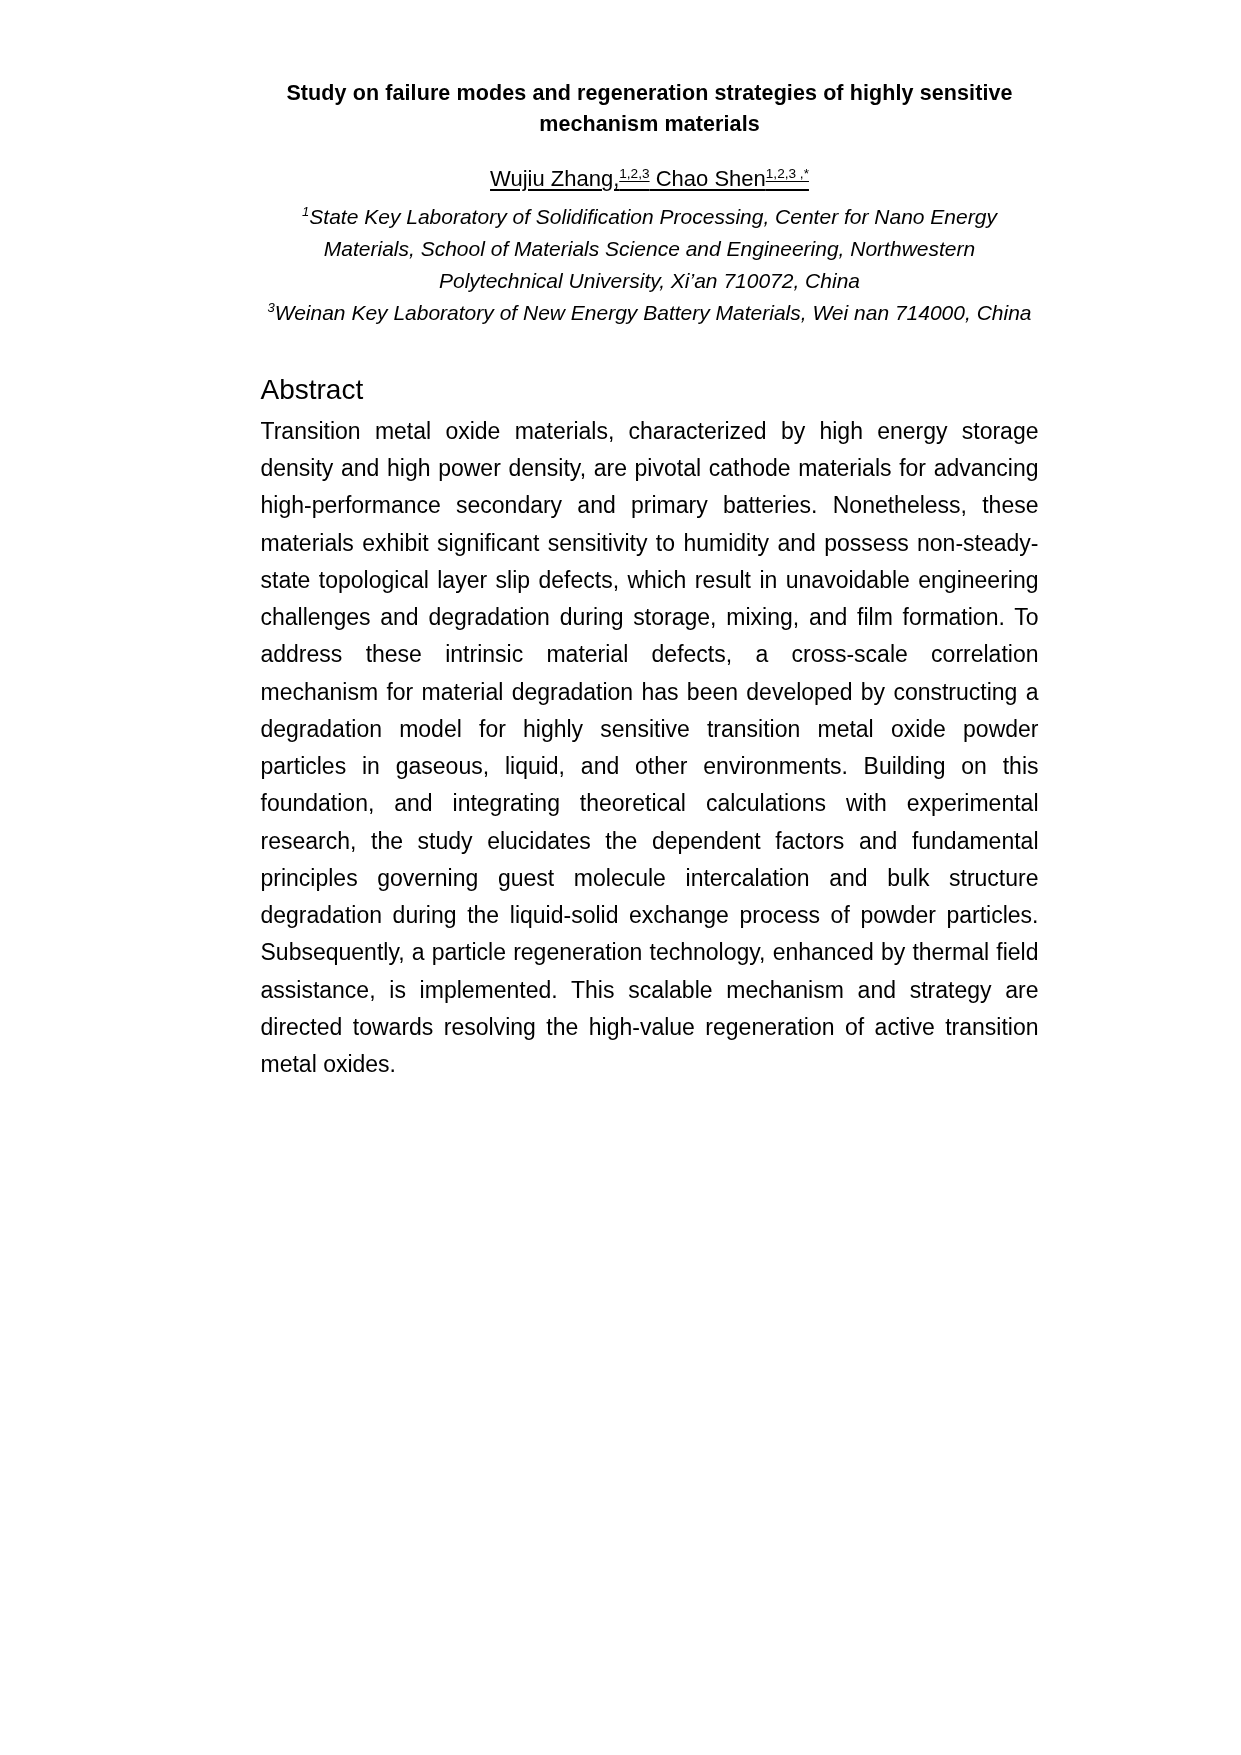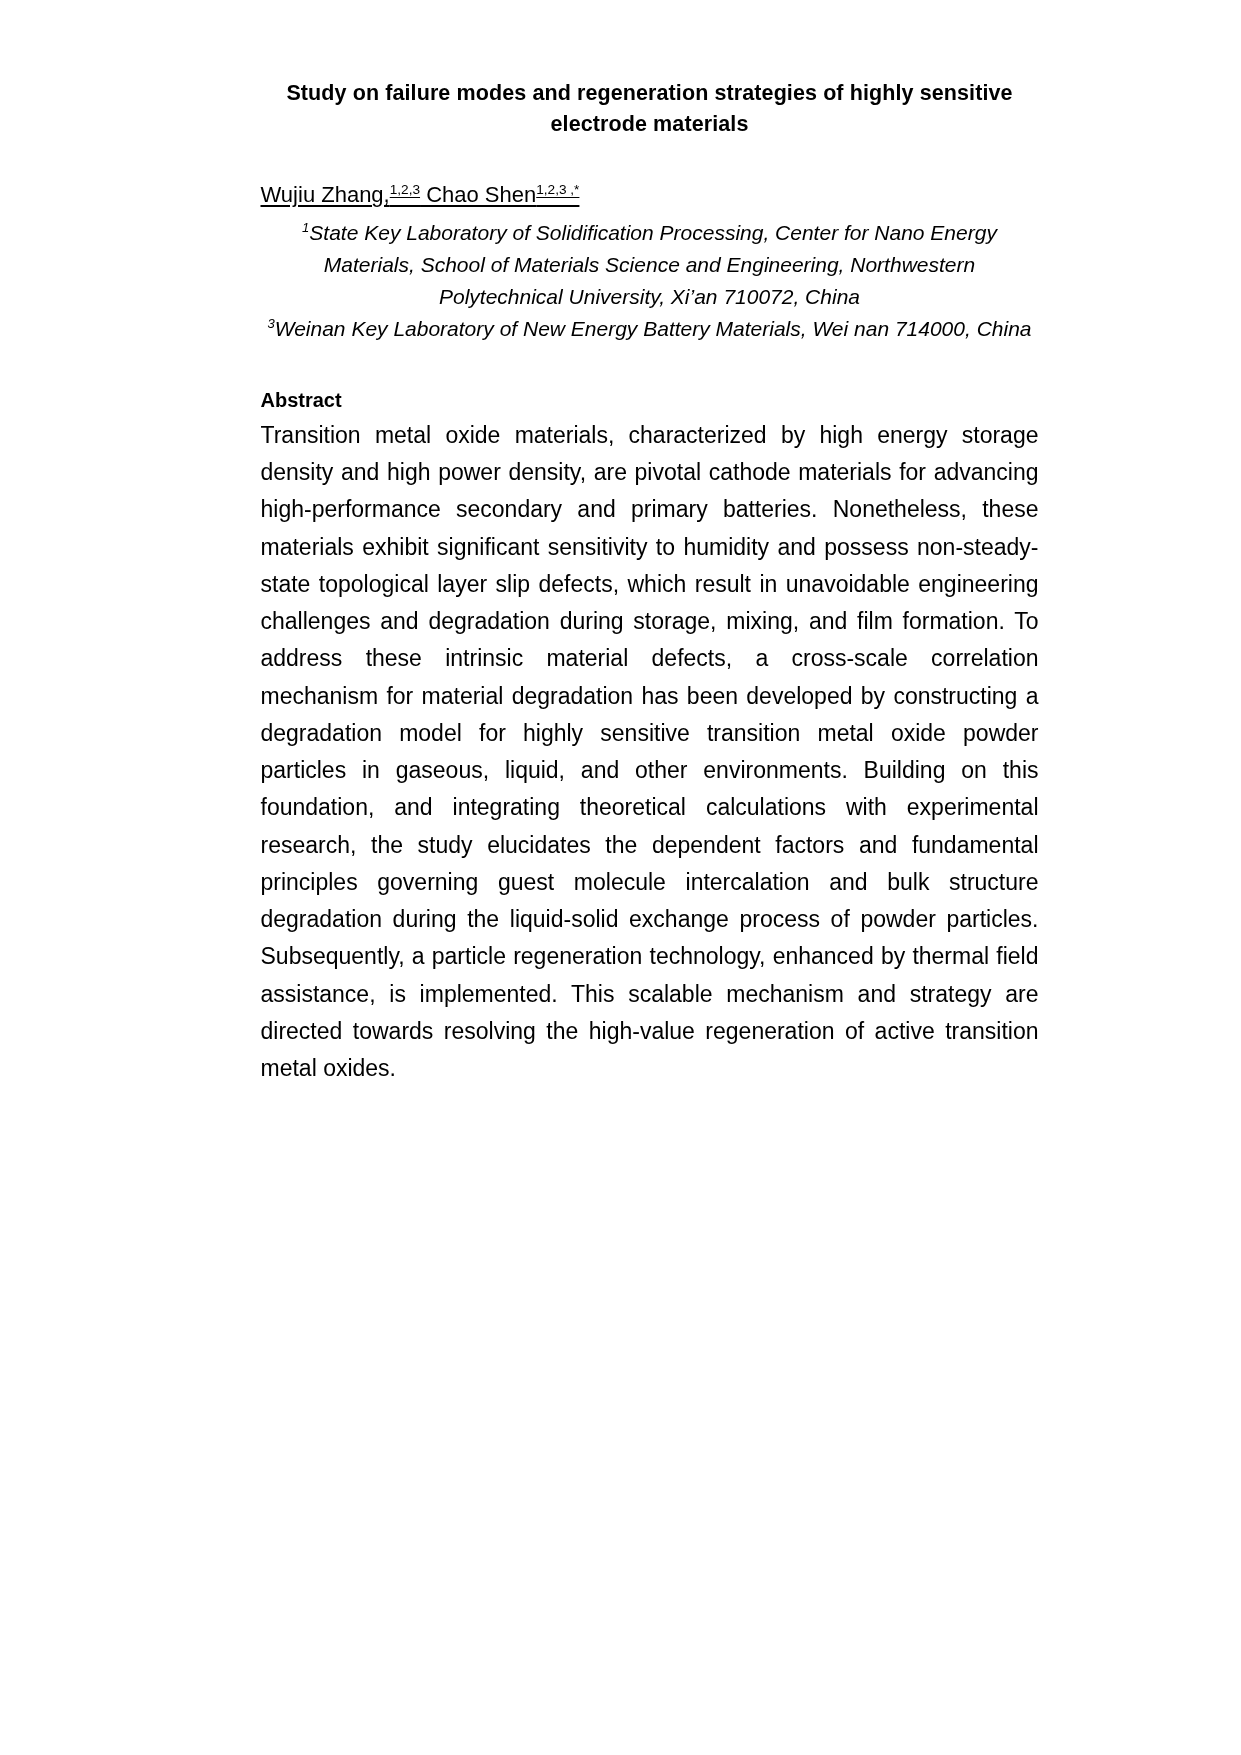--- a/index.html
+++ b/index.html
@@ -29,21 +29,22 @@
   }
   .doc-title {
     font-size: 21.5px;
     font-weight: bold;
     text-align: center;
     line-height: 1.45;
     letter-spacing: 0.1px;
     margin: 0;
   }
   .authors-wrap {
-    margin-top: 40px;
+    text-align: center;
+    margin-top: 24px;
   }
   .authors {
     display: inline-block;
     font-size: 22px;
     line-height: 1.4;
     text-decoration: underline;
     text-underline-offset: 3px;
     white-space: nowrap;
   }
   .authors sup {
@@ -63,43 +64,43 @@
     text-align: center;
   }
   .affiliation sup {
     font-size: 0.62em;
     vertical-align: super;
     line-height: 0;
     font-style: italic;
   }
   .abstract-heading {
     margin: 40px 0 0 0;
-    font-size: 20px;
-    font-weight: bold;
+    font-size: 28px;
+    font-weight: normal;
     line-height: 1.5;
   }
   .abstract-body {
     margin: 2px 0 0 0;
     font-size: 23px;
     line-height: 1.62;
     text-align: justify;
     text-justify: inter-word;
     hyphens: none;
   }
 </style>
 </head>
 <body>
 
 <div class="page">
   <div class="content">
 
     <h1 class="doc-title">
       <span>Study on failure modes and regeneration strategies of highly sensitive</span>
       <br>
-      <span>electrode materials</span>
+      <span>mechanism materials</span>
     </h1>
 
     <div class="authors-wrap">
       <span class="authors"><span>Wujiu Zhang,</span><sup>1,2,3</sup><span> Chao Shen</span><sup>1,2,3 ,*</sup></span>
     </div>
 
     <div class="affiliations">
       <p class="affiliation"><sup>1</sup><span>State Key Laboratory of Solidification Processing, Center for Nano Energy Materials, School of Materials Science and Engineering, Northwestern Polytechnical University, Xi’an 710072, China</span></p>
       <p class="affiliation"><sup>3</sup><span>Weinan Key Laboratory of New Energy Battery Materials, Wei nan 714000, China</span></p>
     </div>

